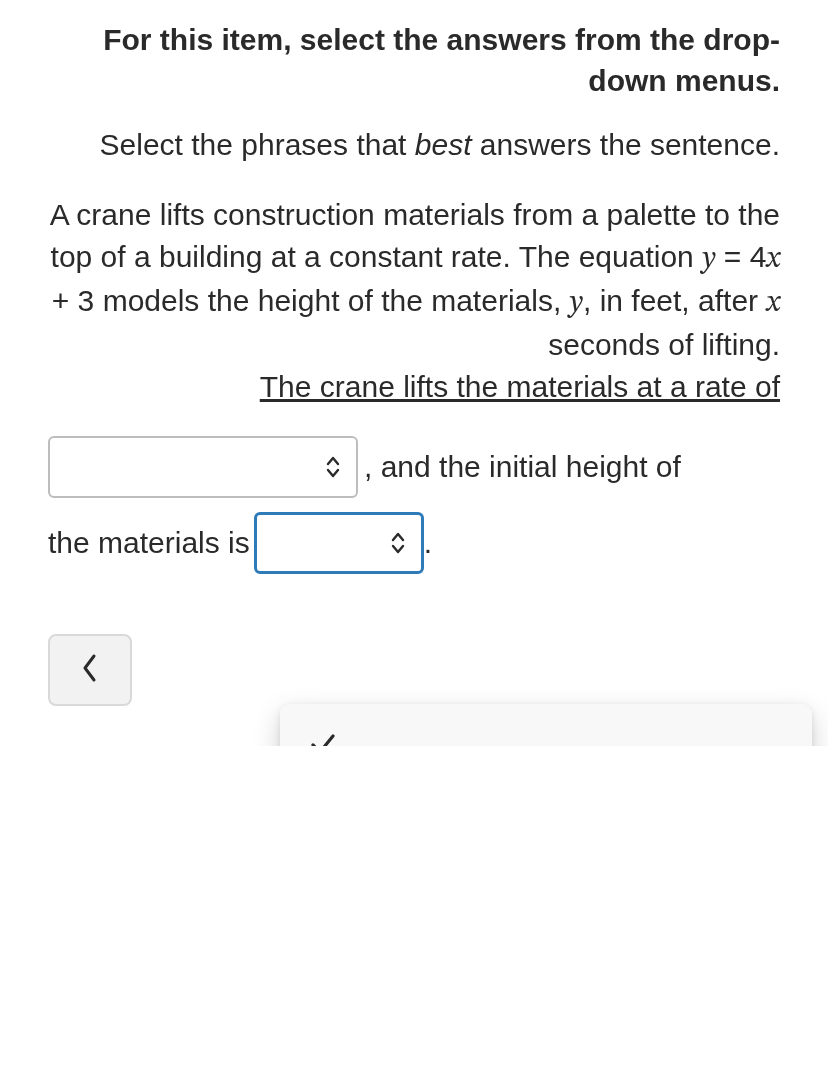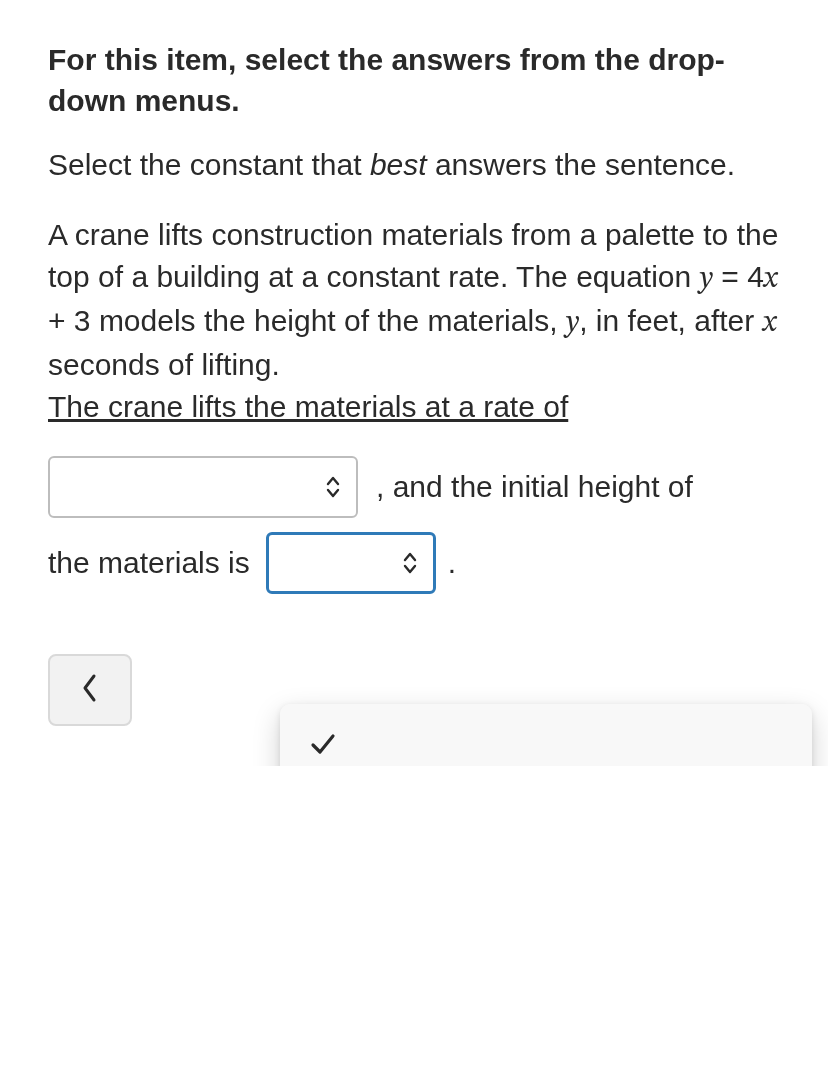--- a/index.html
+++ b/index.html
@@ -5,21 +5,22 @@
   * { box-sizing: border-box; }
   html, body {
     margin: 0;
     padding: 0;
     width: 828px;
     font-family: -apple-system, BlinkMacSystemFont, "Segoe UI", Helvetica, Arial, sans-serif;
     color: #2a2a2a;
     background: #fff;
   }
   .container {
-    padding: 40px 48px 40px 48px;
+    padding: 20px 48px 40px 48px;
+    text-align: right;
   }
   .instruction-bold {
     font-size: 30px;
     font-weight: 700;
     line-height: 1.35;
     margin-bottom: 24px;
   }
   .instruction-sub {
     font-size: 30px;
     font-weight: 400;
@@ -36,21 +37,21 @@
   .sentence-line {
     font-size: 30px;
     line-height: 1.4;
     margin-bottom: 28px;
     text-decoration: underline;
   }
   .fill-row {
     display: flex;
     align-items: center;
     flex-wrap: wrap;
-    gap: 12px;
+    gap: 0;
     margin-bottom: 14px;
   }
   .fill-row .txt {
     font-size: 30px;
     white-space: nowrap;
   }
   .dropdown {
     display: inline-flex;
     align-items: center;
     justify-content: flex-end;
@@ -125,21 +126,21 @@
 </style>
 </head>
 <body>
 
 <div class="relwrap">
   <div class="container">
 
     <div class="instruction-bold">For this item, select the answers from the drop-down menus.</div>
 
     <div class="instruction-sub">
-      <span>Select the constant that </span><em>best</em><span> answers the sentence.</span>
+      <span>Select the phrases that </span><em>best</em><span> answers the sentence.</span>
     </div>
 
     <div class="context">
       <span>A crane lifts construction materials from a palette to the top of a building at a constant rate. The equation </span><span class="mathvar">y</span><span> = </span><span>4</span><span class="mathvar">x</span><span> + 3</span><span> models the height of the materials, </span><span class="mathvar">y</span><span>, in feet, after </span><span class="mathvar">x</span><span> seconds of lifting.</span>
     </div>
 
     <div class="sentence-line">The crane lifts the materials at a rate of</div>
 
     <div class="fill-row">
       <div class="dropdown wide">

